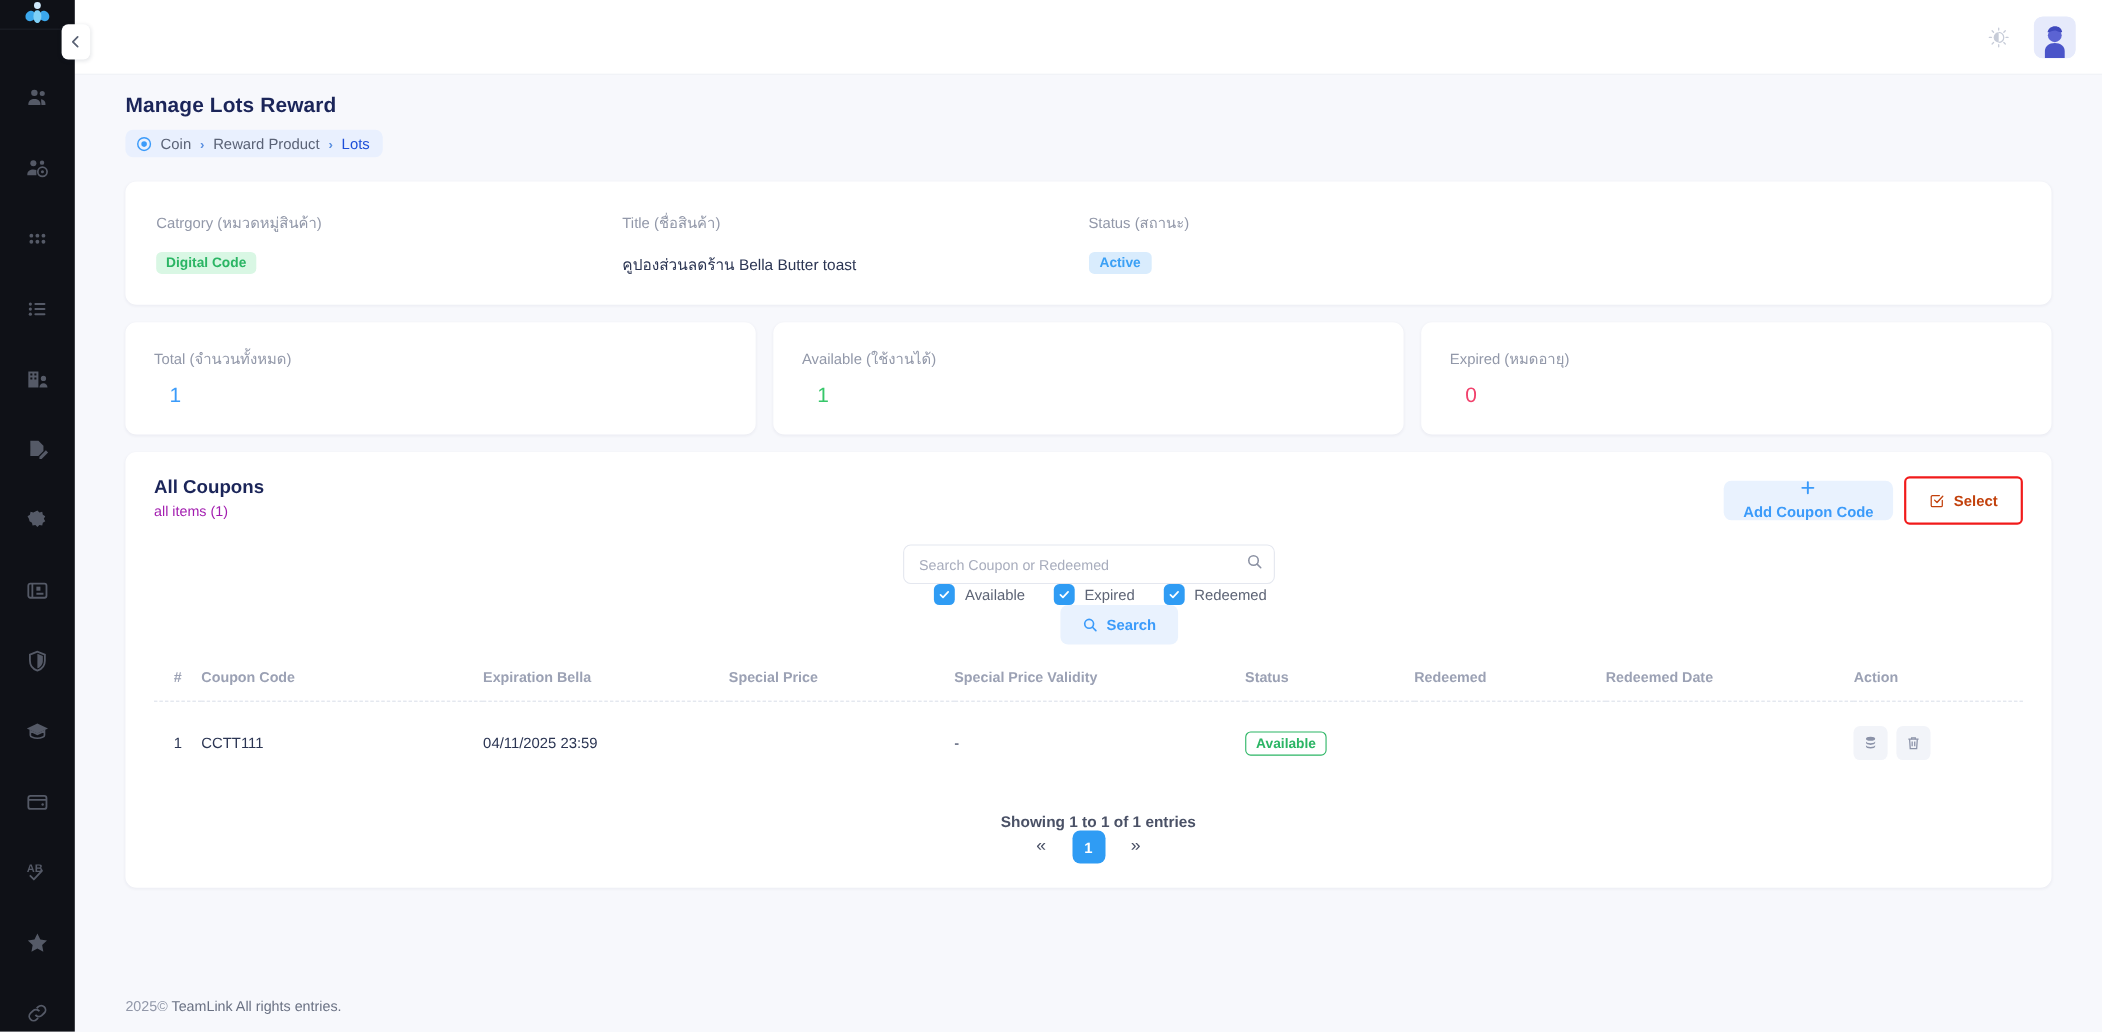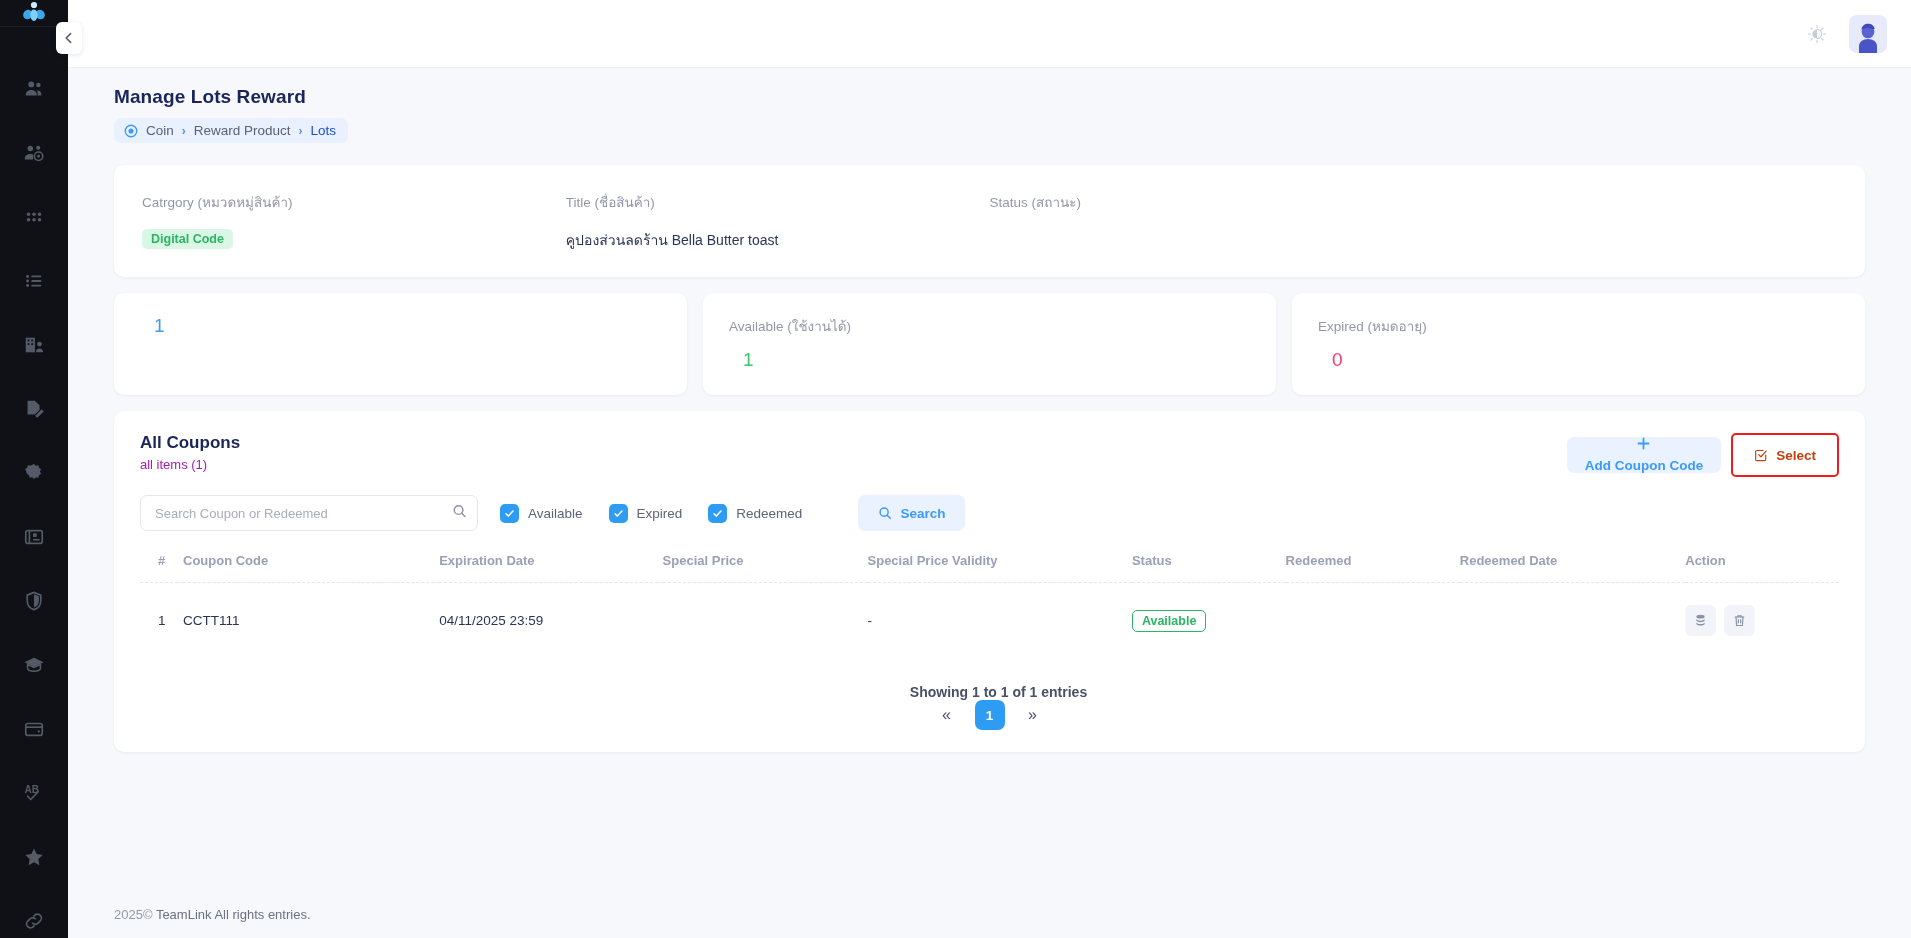--- a/index.html
+++ b/index.html
@@ -178,20 +178,21 @@
   }
   .hl-box {
     border: 2px solid #f11b1b; border-radius: 5px;
     padding: 2px; display: inline-flex;
   }
 
   
   #filter-row {
     display: flex; align-items: center; gap: 0;
     margin-bottom: 22px;
+    flex-direction: column;
   }
   .search-wrap {
     position: relative; width: 338px; height: 36px;
   }
   .search-wrap input {
     width: 100%; height: 100%;
     border: 1px solid #e4e7ef; border-radius: 7px;
     padding: 0 34px 0 14px;
     font-size: 13px; color: #50586b;
     font-family: inherit; outline: none;
@@ -464,25 +465,29 @@
         <div class="info-value">
           <span class="badge-green">Digital Code</span>
         </div>
       </div>
       <div>
         <div class="info-label">Title (ชื่อสินค้า)</div>
         <div class="info-value">คูปองส่วนลดร้าน Bella Butter toast</div>
       </div>
       <div>
         <div class="info-label">Status (สถานะ)</div>
+        <div class="info-value">
+          <span class="badge-blue">Active</span>
+        </div>
       </div>
     </section>
 
     <section id="stats-row">
       <div class="card stat-card">
+        <div class="stat-label">Total (จำนวนทั้งหมด)</div>
         <div class="stat-value blue">1</div>
       </div>
       <div class="card stat-card">
         <div class="stat-label">Available (ใช้งานได้)</div>
         <div class="stat-value green">1</div>
       </div>
       <div class="card stat-card">
         <div class="stat-label">Expired (หมดอายุ)</div>
         <div class="stat-value red">0</div>
       </div>
@@ -559,21 +564,21 @@
           </svg>
           <span>Search</span>
         </button>
       </div>
 
       <table class="coupons">
         <thead>
           <tr>
             <th class="col-num">#</th>
             <th class="col-code">Coupon Code</th>
-            <th class="col-exp">Expiration Date</th>
+            <th class="col-exp">Expiration Bella</th>
             <th class="col-sp">Special Price</th>
             <th class="col-spv">Special Price Validity</th>
             <th class="col-st">Status</th>
             <th class="col-rd">Redeemed</th>
             <th class="col-rdd">Redeemed Date</th>
             <th class="col-act">Action</th>
           </tr>
         </thead>
         <tbody>
           <tr>

